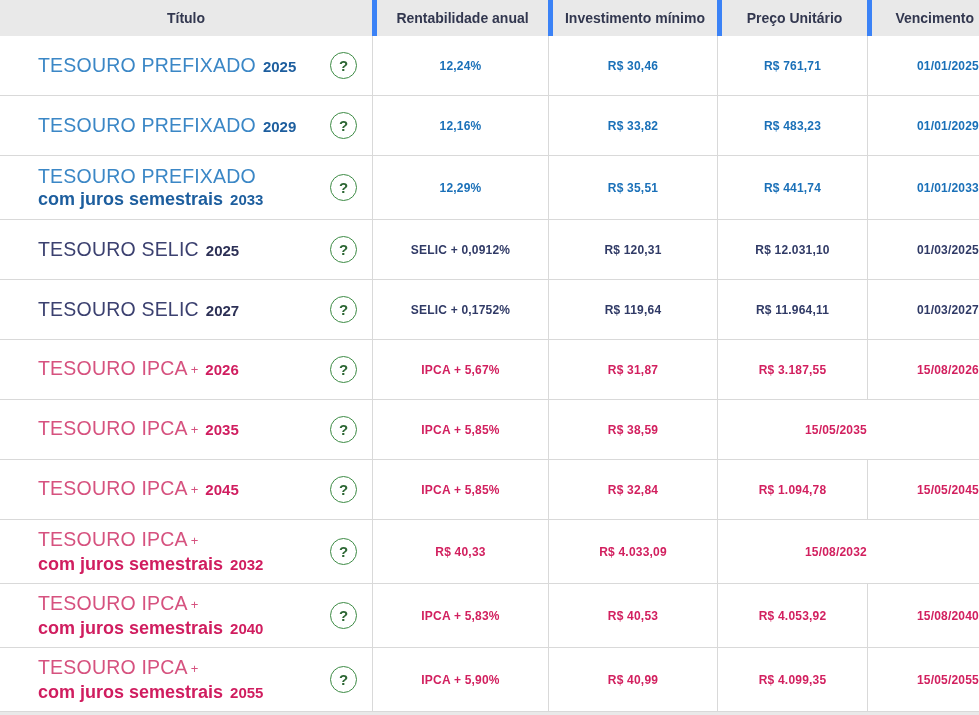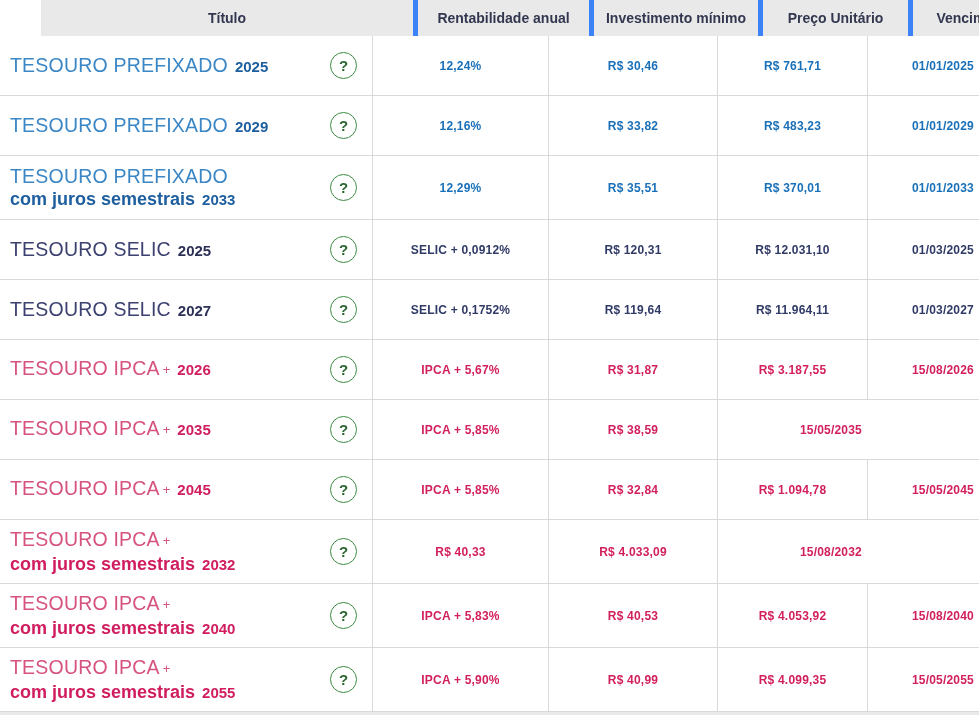--- a/index.html
+++ b/index.html
@@ -7,21 +7,21 @@
     width:979px;height:715px;overflow:hidden;position:relative;
     font-family:"Liberation Sans","DejaVu Sans",sans-serif;
     background:#fff;
   }
   .grid-row{
     display:grid;
     grid-template-columns:372px 176px 169px 150px 112px;
     box-sizing:border-box;
   }
   
-  .header{height:36px;margin-left:41px;}
+  .header{height:36px;}
   .hcell{
     background:var(--header-bg,#e9e9e9);
     color:var(--header-text,#32374f);
     font-weight:bold;font-size:14px;
     display:flex;align-items:center;justify-content:center;
     box-sizing:border-box;
   }
   .hcell + .hcell{border-left:5px solid #3b82f6;}
   .hcell.h-date{justify-content:flex-end;padding-right:5px;}
   
@@ -32,30 +32,31 @@
   }
   .row--tall{height:64px;}
   .cell{
     display:flex;align-items:center;justify-content:center;
     box-sizing:border-box;
   }
   .cell + .cell{border-left:1px solid var(--border,#d9d9d9);}
   .cell-title{
     justify-content:space-between;
     padding:0 15px 0 10px;
+    margin-left:28px;
   }
   .bond-title{display:flex;flex-direction:column;justify-content:center;}
   .line1{display:flex;align-items:baseline;gap:7px;line-height:23px;}
   .line2{display:flex;align-items:baseline;gap:7px;line-height:23px;}
   .bond-name{font-size:19.5px;font-weight:normal;letter-spacing:.2px;}
   .plus{font-size:13px;font-weight:normal;margin-left:-4px;position:relative;top:-1px;}
   .bond-year{font-size:15px;font-weight:bold;}
   .bond-sub{font-size:18px;font-weight:bold;}
   .cell-value{font-size:12px;font-weight:bold;letter-spacing:.2px;}
-  .c-date{justify-content:flex-end;padding-right:5px;}
+  .c-date{justify-content:flex-end;}
   
   .help{
     width:27px;height:27px;flex:0 0 27px;border-radius:50%;
     border:1.6px solid var(--help-green,#3d8b45);
     color:var(--help-mark,#2c6633);
     background:transparent;
     font-family:inherit;font-size:15px;font-weight:bold;line-height:1;
     display:flex;align-items:center;justify-content:center;
     cursor:pointer;padding:0;
   }
@@ -125,21 +126,21 @@
             </div>
         <div class="line2">
               <span class="bond-sub">com juros semestrais</span>
               <span class="bond-year">2033</span>
             </div>
       </div>
       <button class="help">?</button>
     </div>
     <div class="cell cell-value c-rate">12,29%</div>
     <div class="cell cell-value c-min">R$ 35,51</div>
-    <div class="cell cell-value c-price">R$ 370,01</div>
+    <div class="cell cell-value c-price">R$ 441,74</div>
     <div class="cell cell-value c-date">01/01/2033</div>
   </div>
       <div class="grid-row row row--selic">
     <div class="cell cell-title">
       <div class="bond-title">
         <div class="line1">
               <span class="bond-name">TESOURO SELIC</span>
               <span class="bond-year">2025</span>
             </div>
 

